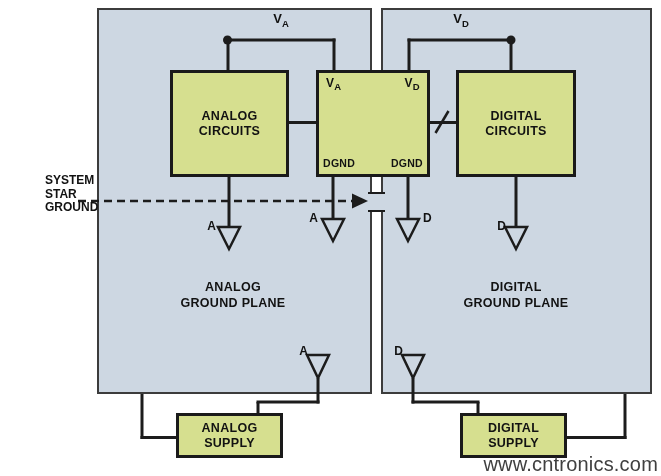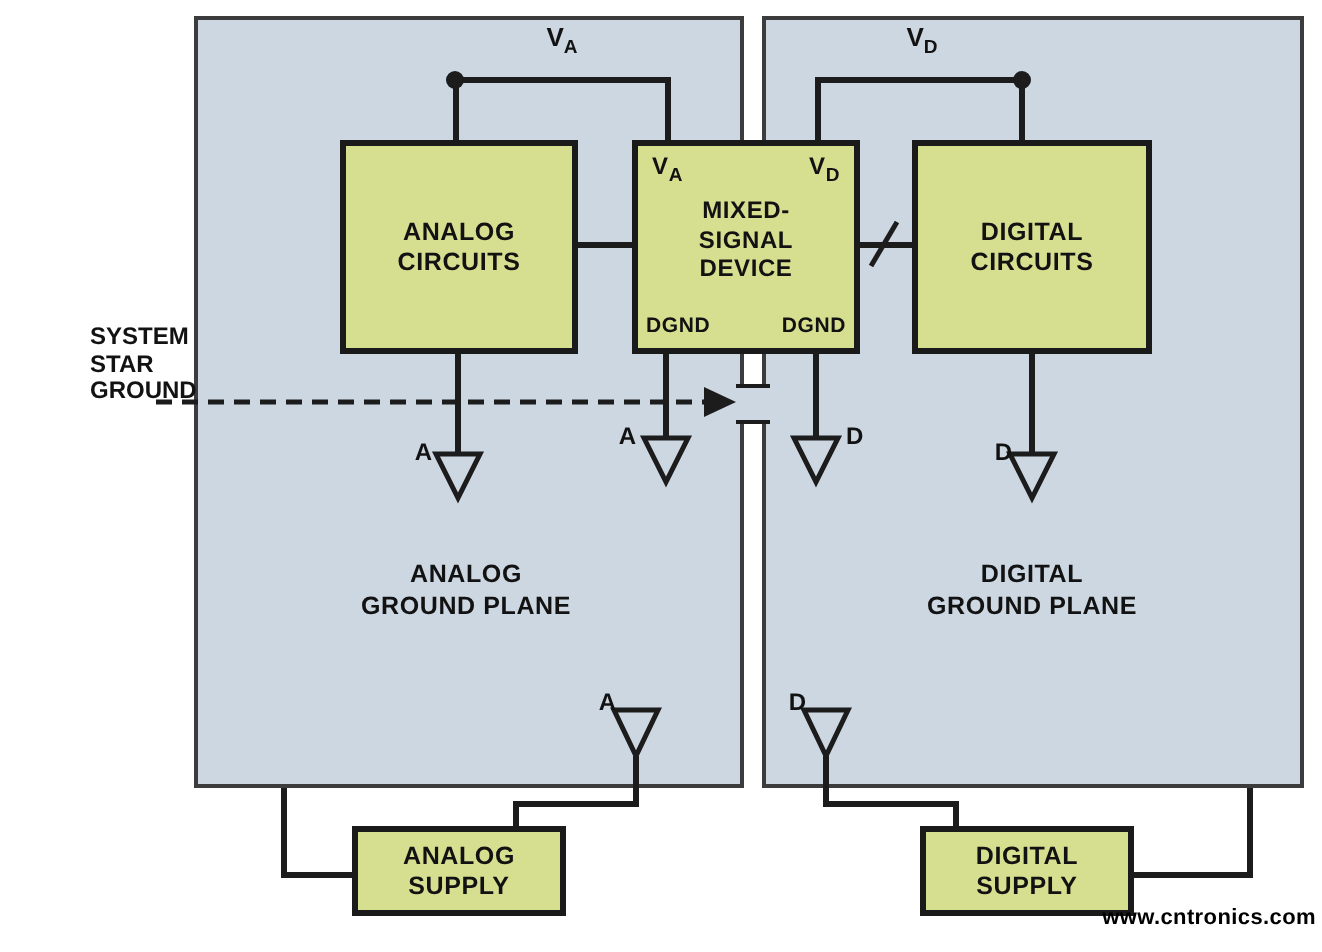--- a/index.html
+++ b/index.html
@@ -32,34 +32,34 @@
   .ms-inner{position:absolute;font-size:12px;}
   #pin-va{left:7px;top:3px;}
   #pin-vd{right:7px;top:3px;}
   #ms-center{left:0;right:0;top:25px;text-align:center;line-height:14.5px;white-space:pre-line;}
   #pin-agnd{left:4px;bottom:3px;font-size:10.5px;}
   #pin-dgnd{right:4px;bottom:3px;font-size:10.5px;}
   sub{font-size:9.5px;}
   .lbl{position:absolute;z-index:5;font-size:12px;white-space:pre-line;}
   #label-va-top{left:258px;top:11px;width:46px;text-align:center;font-size:13px;}
   #label-vd-top{left:438px;top:11px;width:46px;text-align:center;font-size:13px;}
-  #star-ground-label{left:0;top:162px;width:74px;text-align:center;line-height:13.5px;padding-left:45px;}
+  #star-ground-label{left:0;top:174px;width:74px;text-align:center;line-height:13.5px;padding-left:45px;}
   .plane-label{width:200px;text-align:center;font-size:12.5px;line-height:16px;letter-spacing:.3px;}
   #label-analog-plane{left:133px;top:279px;}
   #label-digital-plane{left:416px;top:279px;}
   .gnd-lbl{width:16px;}
   #gnd-a1{left:200px;top:219px;text-align:right;}
   #gnd-a2{left:302px;top:211px;text-align:right;}
   #gnd-d1{left:423px;top:211px;text-align:left;}
   #gnd-d2{left:490px;top:219px;text-align:right;}
   #gnd-a3{left:292px;top:344px;text-align:right;}
   #gnd-d3{left:387px;top:344px;text-align:right;}
   #watermark{
     left:448px;top:453px;width:210px;text-align:right;
-    font-weight:bold;font-size:11px;color:#000000;letter-spacing:.2px;
+    font-weight:normal;font-size:20px;color:#404040;letter-spacing:.2px;
   }
 </style>
 </head>
 <body>
 
 <div class="stage">
 
   <div class="plane" id="plane-analog"></div>
   <div class="plane" id="plane-digital"></div>
   <div class="plane-bridge"></div>
@@ -113,23 +113,20 @@
     <line x1="78" y1="201" x2="352" y2="201" stroke="#1c1c1c" stroke-width="2.5" stroke-dasharray="8 5"></line>
     <polygon points="352,193.5 352,208.5 368,201" fill="#1c1c1c"></polygon>
   </svg>
 
   <div class="block" id="block-analog-circuits">ANALOG
 CIRCUITS</div>
 
   <div class="block" id="block-mixed-signal">
     <span class="ms-inner" id="pin-va"><span>V</span><sub>A</sub></span>
     <span class="ms-inner" id="pin-vd"><span>V</span><sub>D</sub></span>
-    <span class="ms-inner" id="ms-center">MIXED-
-SIGNAL
-DEVICE</span>
     <span class="ms-inner" id="pin-agnd">DGND</span>
     <span class="ms-inner" id="pin-dgnd">DGND</span>
   </div>
 
   <div class="block" id="block-digital-circuits">DIGITAL
 CIRCUITS</div>
   <div class="block" id="block-analog-supply">ANALOG
 SUPPLY</div>
   <div class="block" id="block-digital-supply">DIGITAL
 SUPPLY</div>

